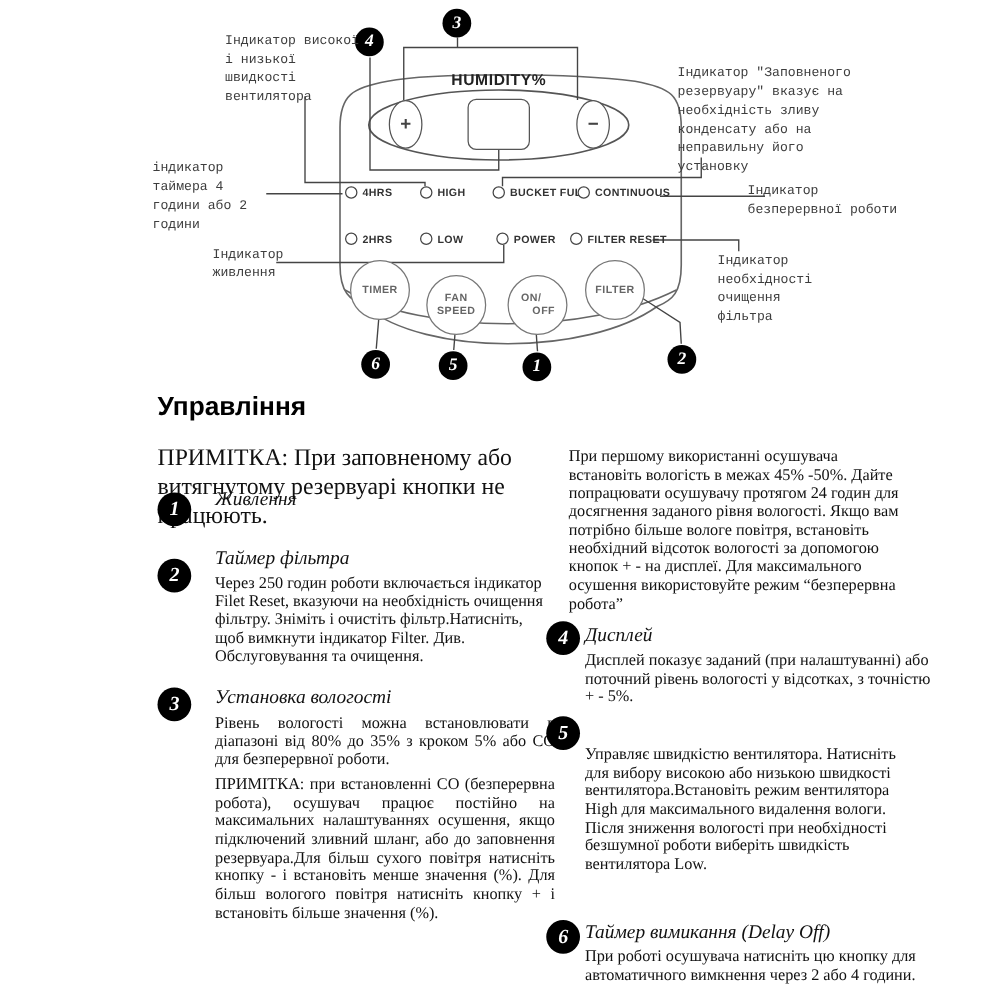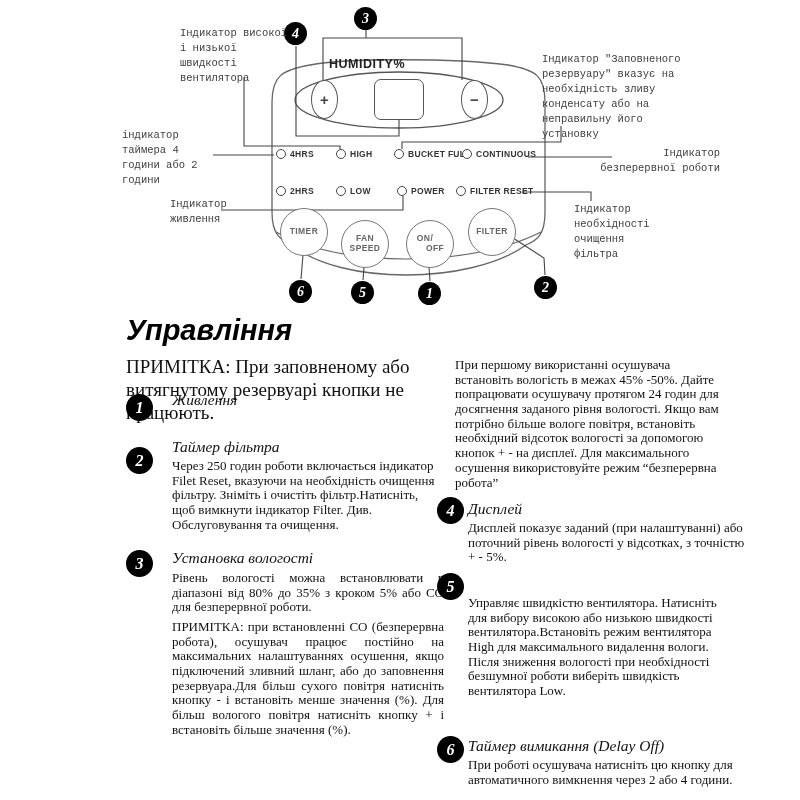--- a/index.html
+++ b/index.html
@@ -1,20 +1,20 @@
 <!DOCTYPE html>
 <html><head>
 <meta charset="utf-8">
 <style>
   html,body{margin:0;padding:0;background:#fff;}
   .page{position:relative;width:800px;height:800px;background:#fff;overflow:hidden;
         font-family:"Liberation Serif",serif;color:#111;}
   svg.lines{position:absolute;left:0;top:0;pointer-events:none;}
   
-  .humidity-title{position:absolute;left:329px;top:57px;width:140px;
+  .humidity-title{position:absolute;left:329px;top:57px;width:140px;text-align:center;
         font-family:"Liberation Sans",sans-serif;font-weight:bold;font-size:12.5px;
         letter-spacing:.5px;color:#222;}
   .disp{position:absolute;left:374px;top:79px;width:48px;height:39px;border:1.4px solid #555;
         border-radius:7px;background:#fff;}
   .pm{position:absolute;width:25px;height:37px;border:1.4px solid #555;border-radius:50%;
         display:flex;align-items:center;justify-content:center;background:#fff;
         font-family:"Liberation Sans",sans-serif;font-weight:bold;font-size:15px;color:#444;}
   .ind{position:absolute;display:flex;align-items:center;gap:4px;}
   .dot{width:8px;height:8px;border:1.4px solid #444;border-radius:50%;background:#fff;flex:none;}
   .ind-label{font-family:"Liberation Sans",sans-serif;font-weight:bold;font-size:8.5px;
@@ -25,21 +25,21 @@
         line-height:1.15;letter-spacing:.4px;background:#fff;}
   .pbtn.diag span:nth-child(1){margin-right:10px;}
   .pbtn.diag span:nth-child(2){margin-left:10px;}
   .co{position:absolute;width:23px;height:23px;background:#000;border-radius:50%;color:#fff;
         display:flex;align-items:center;justify-content:center;
         font-family:"Liberation Serif",serif;font-style:italic;font-weight:bold;font-size:14px;}
   .dlabel{position:absolute;font-family:Liberation Mono, monospace;font-size:10.5px;
         line-height:1.42;color:#3d3d3d;}
   
   .heading{position:absolute;left:126px;top:314px;font-family:"Liberation Sans",sans-serif;
-        font-style:italic;font-weight:bold;font-size:29px;color:#000;}
+        font-weight:bold;font-size:21px;color:#000;}
   .note{position:absolute;left:126px;top:356px;width:285px;font-size:19px;line-height:1.2;}
   .item-circle{position:absolute;width:27px;height:27px;background:#000;border-radius:50%;
         color:#fff;display:flex;align-items:center;justify-content:center;
         font-style:italic;font-weight:bold;font-size:16px;font-family:"Liberation Serif",serif;}
   .item-title{position:absolute;font-size:15.5px;white-space:nowrap;font-style:italic;}
   .item-body{position:absolute;font-size:13px;line-height:1.13;}
   .just{text-align:justify;}
 </style>
 </head>
 <body>
@@ -134,21 +134,21 @@
   <div class="co" style="left:534px;top:276px">2</div>
   <div class="co" style="left:354px;top:7px">3</div>
   <div class="co" style="left:284px;top:22px">4</div>
   <div class="co" style="left:351px;top:281px">5</div>
   <div class="co" style="left:289px;top:280px">6</div>
 
   <div class="dlabel" style="left:180px;top:26px;width:114px">Індикатор високої і низької швидкості вентилятора</div>
   <div class="dlabel" style="left:122px;top:128px;width:82px">індикатор таймера 4 години або 2 години</div>
   <div class="dlabel" style="left:170px;top:197px;width:75px">Індикатор живлення</div>
   <div class="dlabel" style="left:542px;top:52px;width:162px">Індикатор "Заповненого резервуару" вказує на необхідність зливу конденсату або на неправильну його установку</div>
-  <div class="dlabel" style="left:598px;top:146px;width:122px;text-align:right">Індикатор безперервної роботи</div>
+  <div class="dlabel" style="left:598px;top:146px;width:122px;text-align:left">Індикатор безперервної роботи</div>
   <div class="dlabel" style="left:574px;top:202px;width:86px">Індикатор необхідності очищення фільтра</div>
 
   <div class="heading">Управління</div>
   <div class="note">ПРИМІТКА: При заповненому або витягнутому резервуарі кнопки не працюють.</div>
 
   <div class="item-circle" style="left:126px;top:394px">1</div>
   <div class="item-title" style="left:172px;top:391px">Живлення</div>
 
   <div class="item-circle" style="left:126px;top:447px">2</div>
   <div class="item-title" style="left:172px;top:438px">Таймер фільтра</div>

